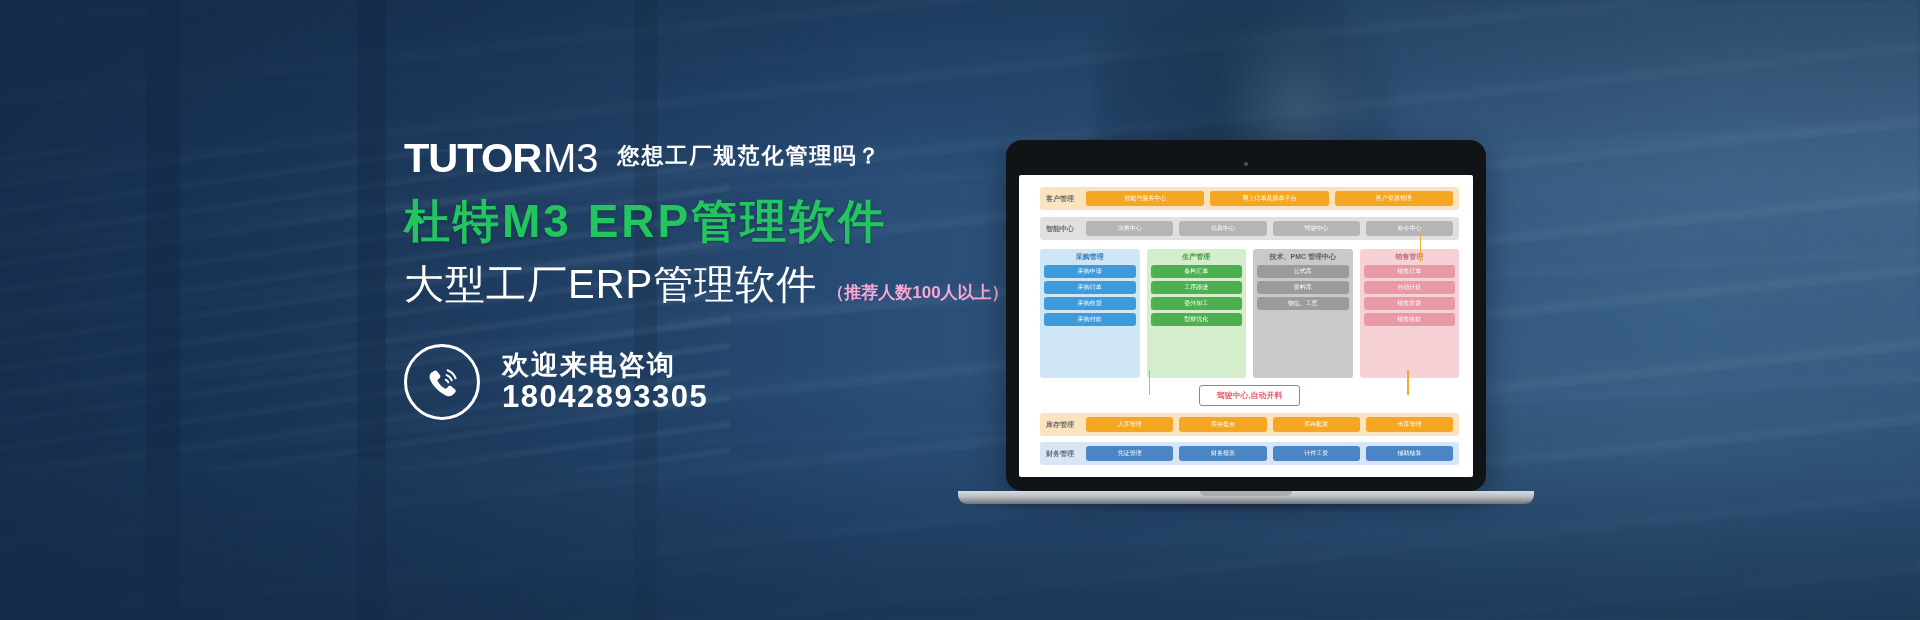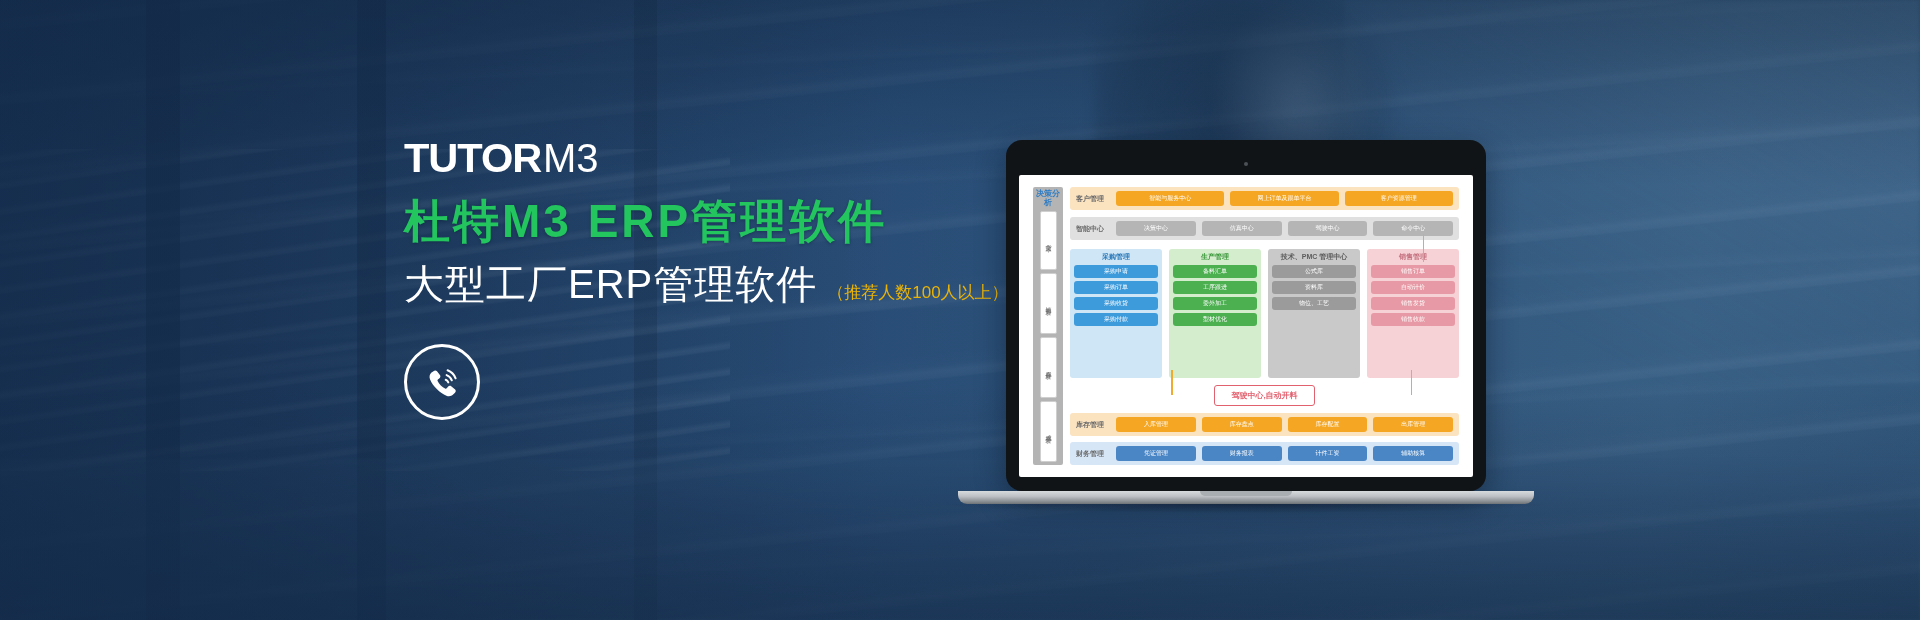--- a/index.html
+++ b/index.html
@@ -160,23 +160,23 @@
     margin-bottom:40px;
   }
   .sub-main {
     color:#ffffff;
     font-size:40px;
     font-weight:400;
     letter-spacing:1px;
     line-height:1;
   }
   .sub-note {
-    color:#eab308;
+    color:#f9a8d4;
     font-size:17px;
-    font-weight:400;
+    font-weight:700;
     letter-spacing:0px;
     margin-left:10px;
     line-height:1;
   }
 
   
   .contact-row {
     display:flex; align-items:center;
   }
   .phone-badge {
@@ -383,57 +383,55 @@
     <div class="bg-vig-t"></div>
     <div class="bg-vig-b"></div>
     <div class="bg-tint"></div>
   </div>
 
   <div class="content">
 
     <div class="logo-row">
       <span class="logo-tutor">TUTOR</span>
       <span class="logo-m3">M3</span>
+      <span class="tagline">您想工厂规范化管理吗？</span>
     </div>
 
     <div class="headline">杜特M3 ERP管理软件</div>
 
     <div class="subline">
       <span class="sub-main">大型工厂ERP管理软件</span>
       <span class="sub-note">（推荐人数100人以上）</span>
     </div>
 
     <div class="contact-row">
       <div class="phone-badge">
         <svg width="42" height="42" viewBox="0 0 42 42" aria-hidden="true">
           <path d="M12.5 10.2c1.1-1.1 2.6-1.0 3.5 0.1l2.9 3.7c0.8 1.0 0.6 2.4-0.4 3.2l-1.6 1.3c-0.5 0.4-0.6 1.0-0.3 1.6 0.7 1.4 1.8 2.9 3.2 4.3 1.4 1.4 2.9 2.5 4.3 3.2 0.6 0.3 1.2 0.2 1.6-0.3l1.3-1.6c0.8-1.0 2.2-1.2 3.2-0.4l3.7 2.9c1.1 0.9 1.2 2.4 0.1 3.5l-1.9 1.9c-1.7 1.7-4.3 2.1-6.7 1.1-3.2-1.3-6.6-3.7-9.6-6.7-3.0-3.0-5.4-6.4-6.7-9.6-1.0-2.4-0.6-5.0 1.1-6.7z" fill="#ffffff"></path>
           <path d="M26.6 9.3a14 14 0 0 1 8.0 8.0" fill="none" stroke="#ffffff" stroke-width="2.0" stroke-linecap="round"></path>
           <path d="M25.6 14.1a9.2 9.2 0 0 1 5.2 5.2" fill="none" stroke="#ffffff" stroke-width="2.0" stroke-linecap="round"></path>
           <path d="M24.7 18.8a4.6 4.6 0 0 1 2.6 2.6" fill="none" stroke="#ffffff" stroke-width="2.0" stroke-linecap="round"></path>
         </svg>
       </div>
 
+      <div class="contact-text">
+        <span class="contact-welcome">欢迎来电咨询</span>
+        <span class="contact-number">18042893305</span>
+      </div>
 
     </div>
   </div>
 
   <div class="laptop">
     <div class="laptop-lid">
       <div class="cam-dot"></div>
       <div class="screen">
 
         <div class="diagram">
 
-          <div class="dg-side">
-            <div class="dg-side-title">决策分析</div>
-            <div class="dg-side-item">交货率</div>
-            <div class="dg-side-item">销售分析</div>
-            <div class="dg-side-item">库存分析</div>
-            <div class="dg-side-item">成本分析</div>
-          </div>
 
           <div class="dg-main">
 
             <span class="dg-arrow arr-v-right"></span>
             <span class="dg-arrow arr-v-left"></span>
             <span class="dg-arrow arr-v-right2"></span>
 
             <div class="dg-row row-customer">
               <span class="dg-row-label">客户管理</span>
               <span class="dg-chip">智能与服务中心</span>

